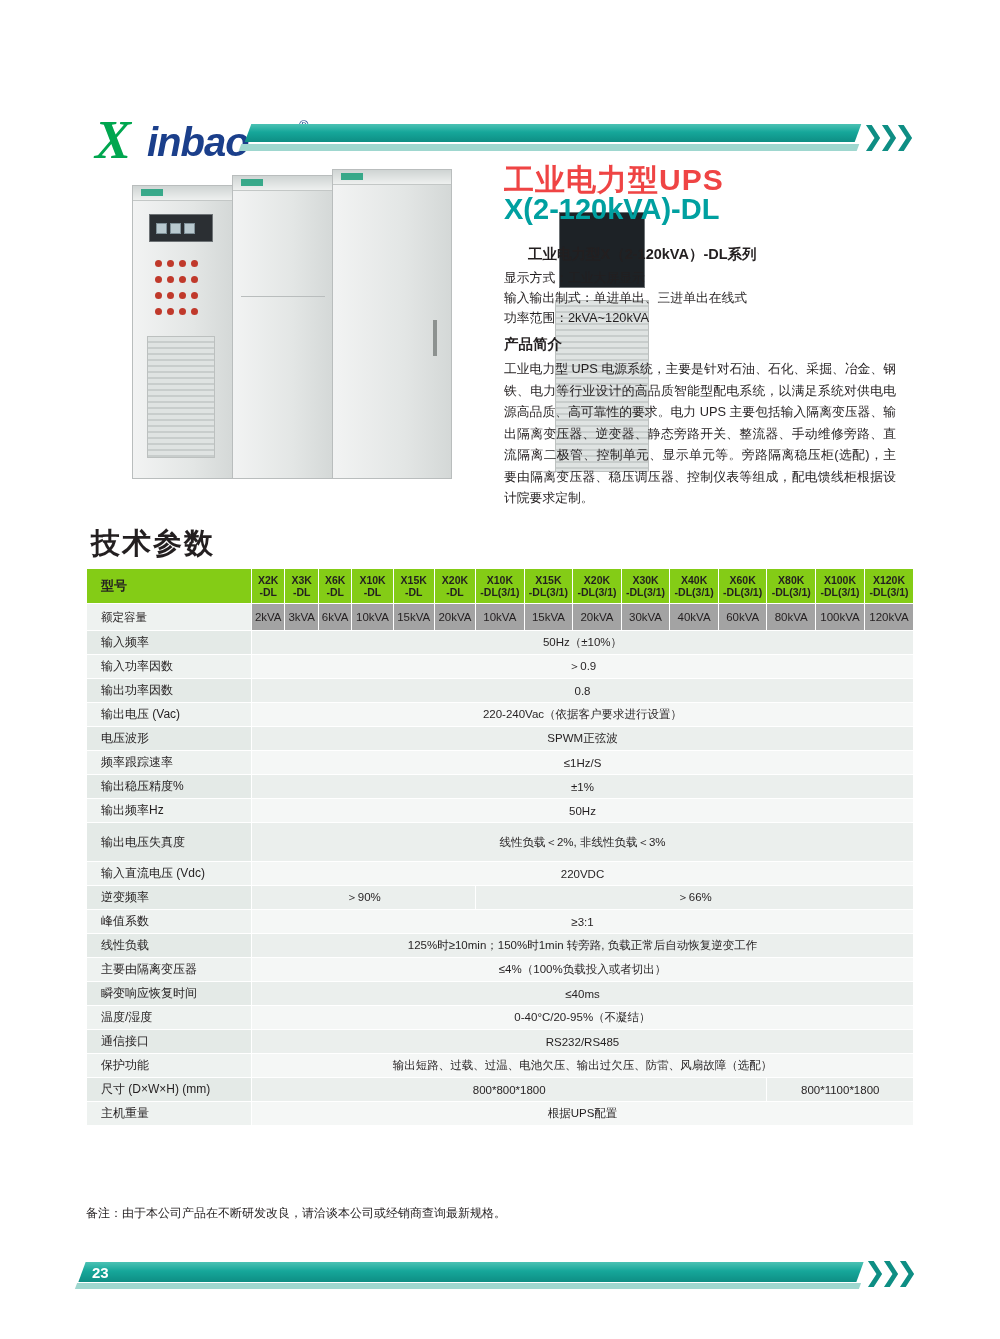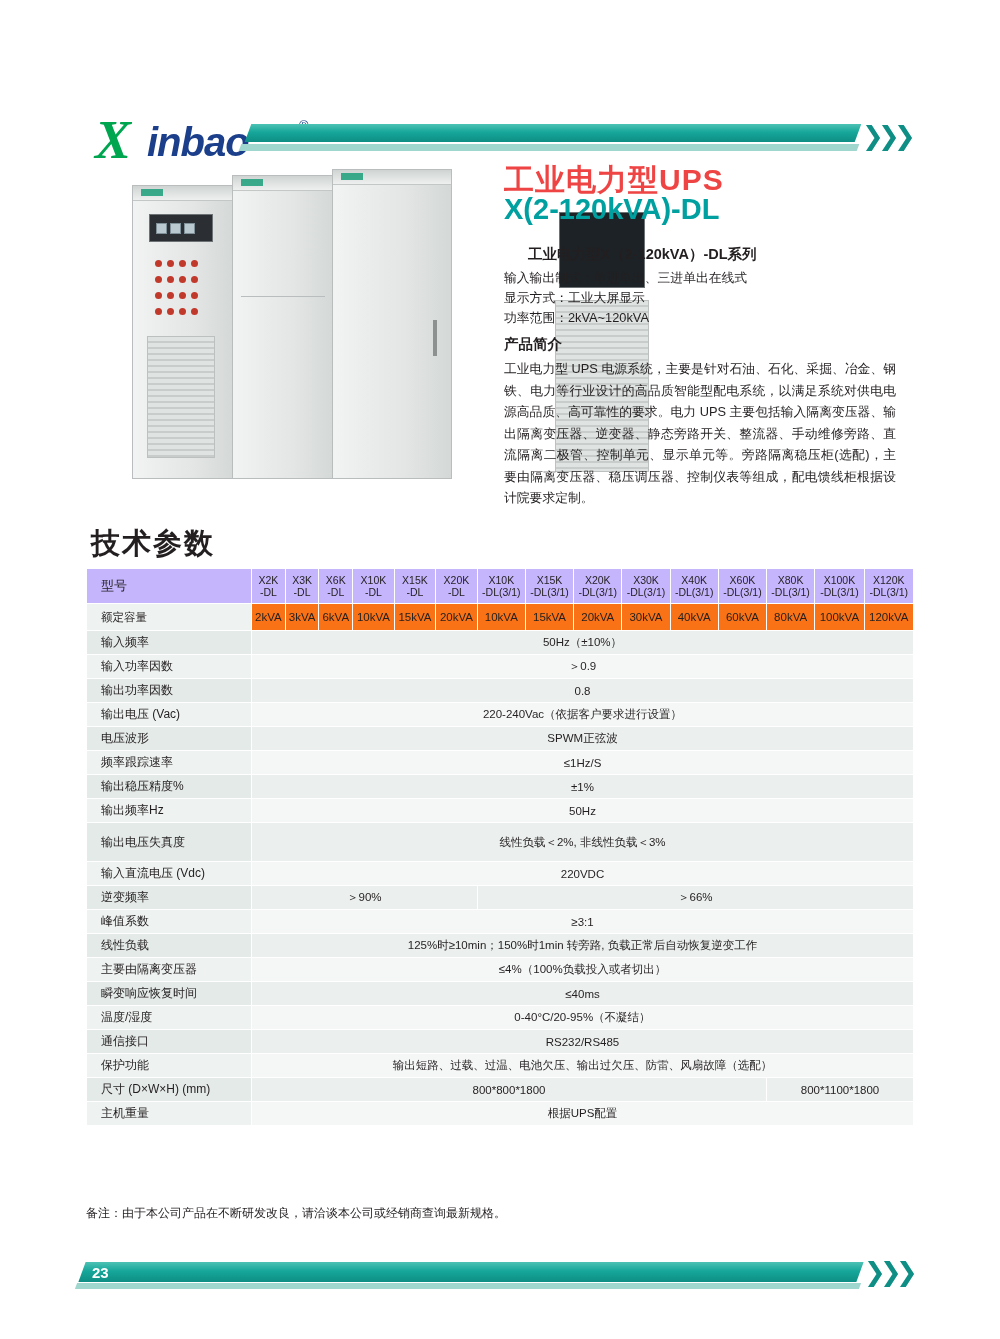--- a/index.html
+++ b/index.html
@@ -104,37 +104,37 @@
   .sec-title{
     position:absolute;left:91px;top:524px;
     font-size:29px;font-weight:bold;color:#231f20;letter-spacing:2px;
   }
 
   
   .tbl-wrap{position:absolute;left:86px;top:568px;width:828px;}
   table{border-collapse:collapse;width:828px;font-size:11px;}
   td,th{border:1px solid #ffffff;padding:0;}
   .hdr td{
-    background:#c4b5fd;color:#231f20;font-weight:normal;text-align:center;
+    background:#84cc16;color:#231f20;font-weight:bold;text-align:center;
     height:34px;font-size:10.5px;line-height:12px;
   }
   .hdr td.label{
     text-align:left;padding-left:14px;font-size:13px;width:150px;
   }
   .rowlabel{
     background:#eef2f0;text-align:left;padding-left:14px;height:23px;
     font-size:12px;width:150px;color:#231f20;
   }
   .alt .rowlabel{background:#e4eae7;}
   .val{
     background:#f5f7f6;text-align:center;height:23px;font-size:11.5px;color:#231f20;
   }
   .alt .val{background:#ebefed;}
   .cap td{height:26px;font-size:11.5px;}
-  .cap .val{background:#f97316;}
+  .cap .val{background:#a3a3a3;}
   .note{
     position:absolute;left:86px;top:1205px;font-size:12px;color:#231f20;
   }
 
   
   .footer-bar{
     position:absolute;left:82px;top:1262px;width:778px;height:20px;
     background:linear-gradient(180deg,#4cc2b4 0%,#16a79a 45%,#0e8e84 100%);
     transform:skewX(-20deg);
   }
@@ -219,22 +219,22 @@
     <div class="grille g3"></div>
     <div class="panel-dark p3"></div>
     <div class="door-line" style="left:100px;top:150px;width:4px;height:36px;background:#8d9290;"></div>
   </div>
 </div>
 
 <div class="title-main">工业电力型UPS</div>
 <div class="title-sub">X(2-120kVA)-DL</div>
 <div class="series">工业电力型X（2-120kVA）-DL系列</div>
 <div class="spec-list">
+  <div>显示方式：工业大屏显示</div>
   <div>输入输出制式：单进单出、三进单出在线式</div>
-  <div>显示方式：工业大屏显示</div>
   <div>功率范围：2kVA~120kVA</div>
 </div>
 <div class="intro-h">产品简介</div>
 <div class="intro-p">工业电力型 UPS 电源系统，主要是针对石油、石化、采掘、冶金、钢铁、电力等行业设计的高品质智能型配电系统，以满足系统对供电电源高品质、高可靠性的要求。电力 UPS 主要包括输入隔离变压器、输出隔离变压器、逆变器、静态旁路开关、整流器、手动维修旁路、直流隔离二极管、控制单元、显示单元等。旁路隔离稳压柜(选配)，主要由隔离变压器、稳压调压器、控制仪表等组成，配电馈线柜根据设计院要求定制。</div>
 
 <div class="sec-title">技术参数</div>
 
 <div class="tbl-wrap">
   <table>
     <tbody id="tbl-body">

